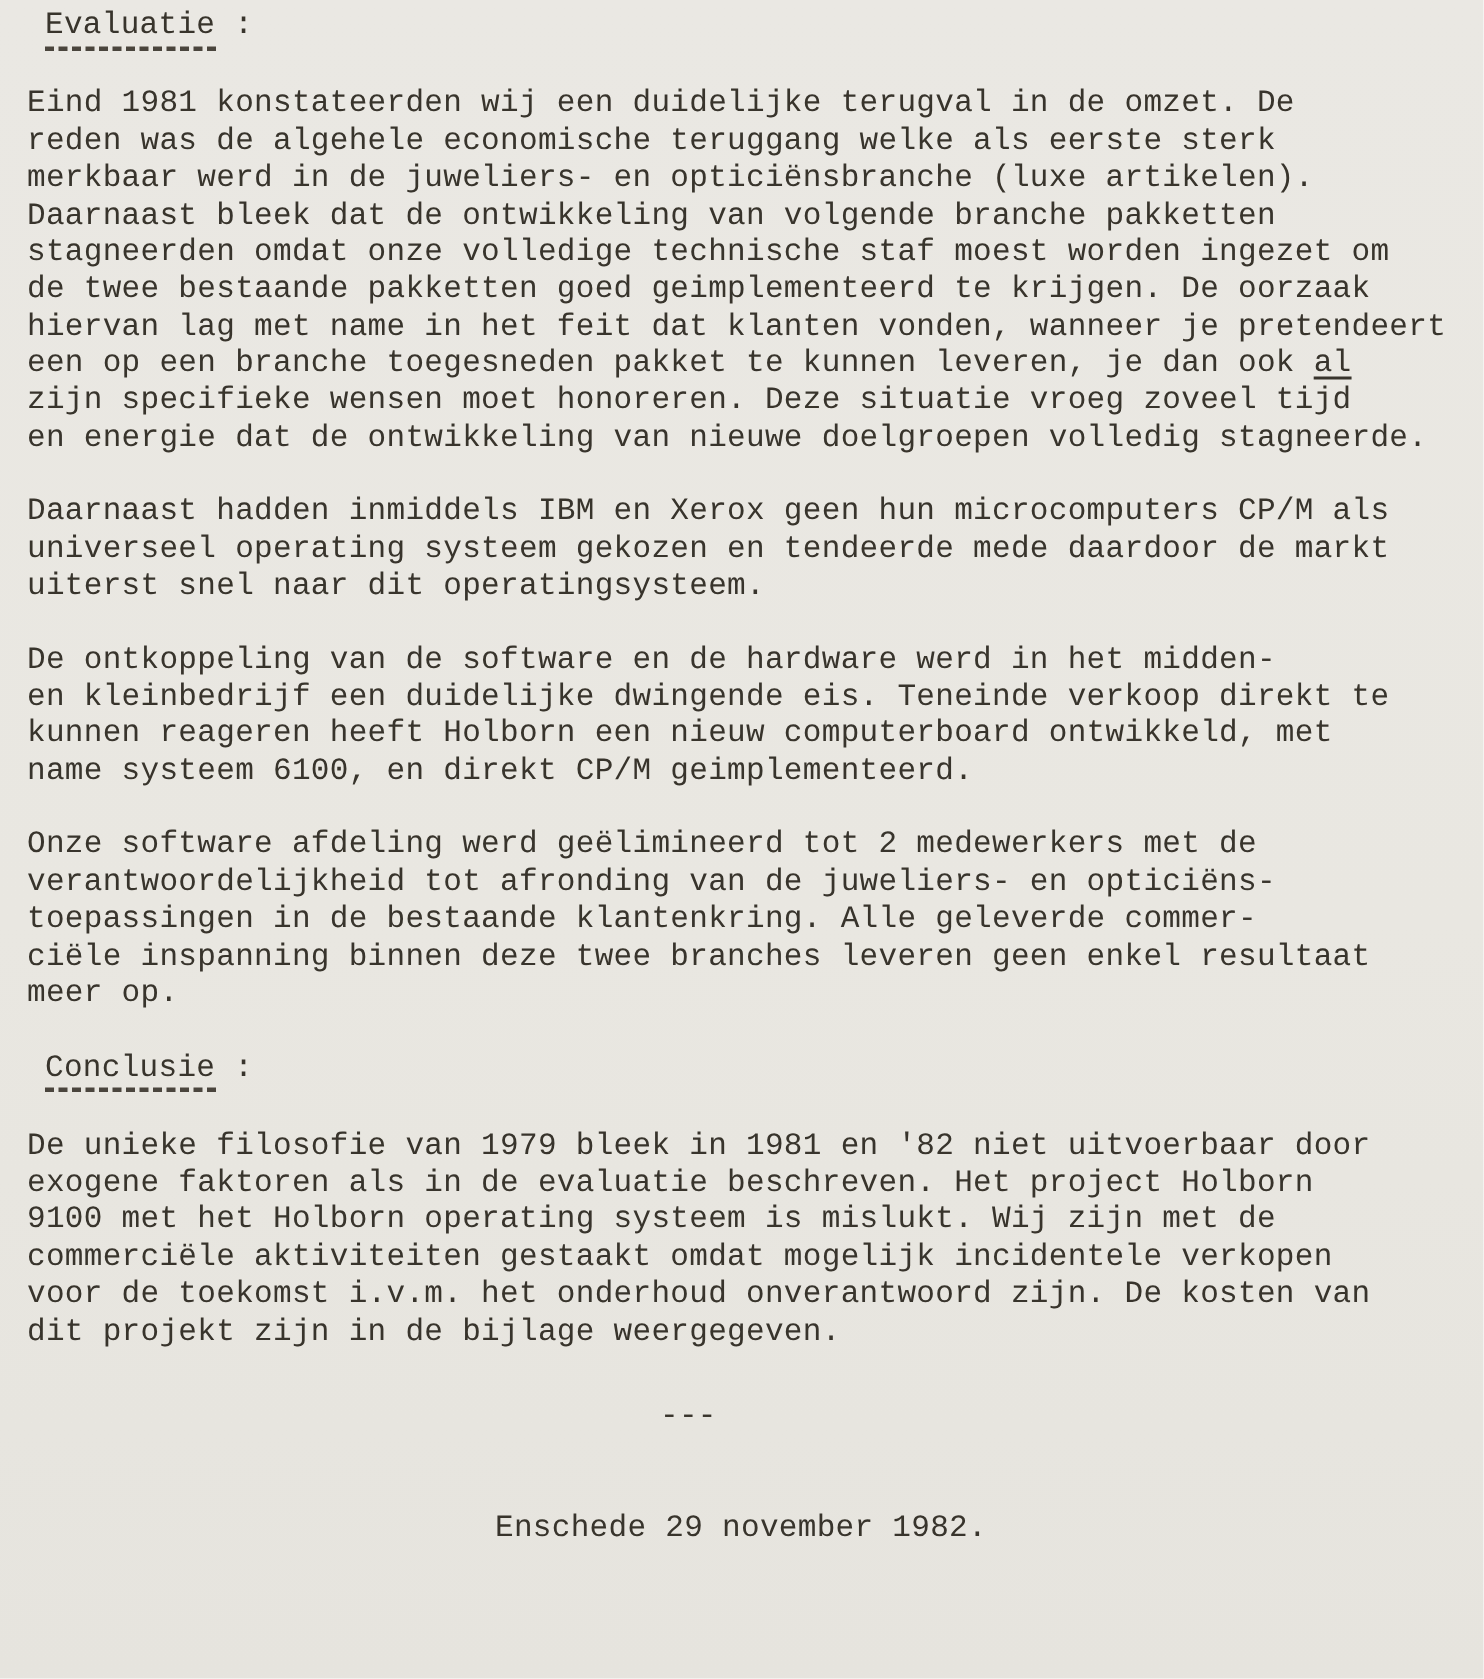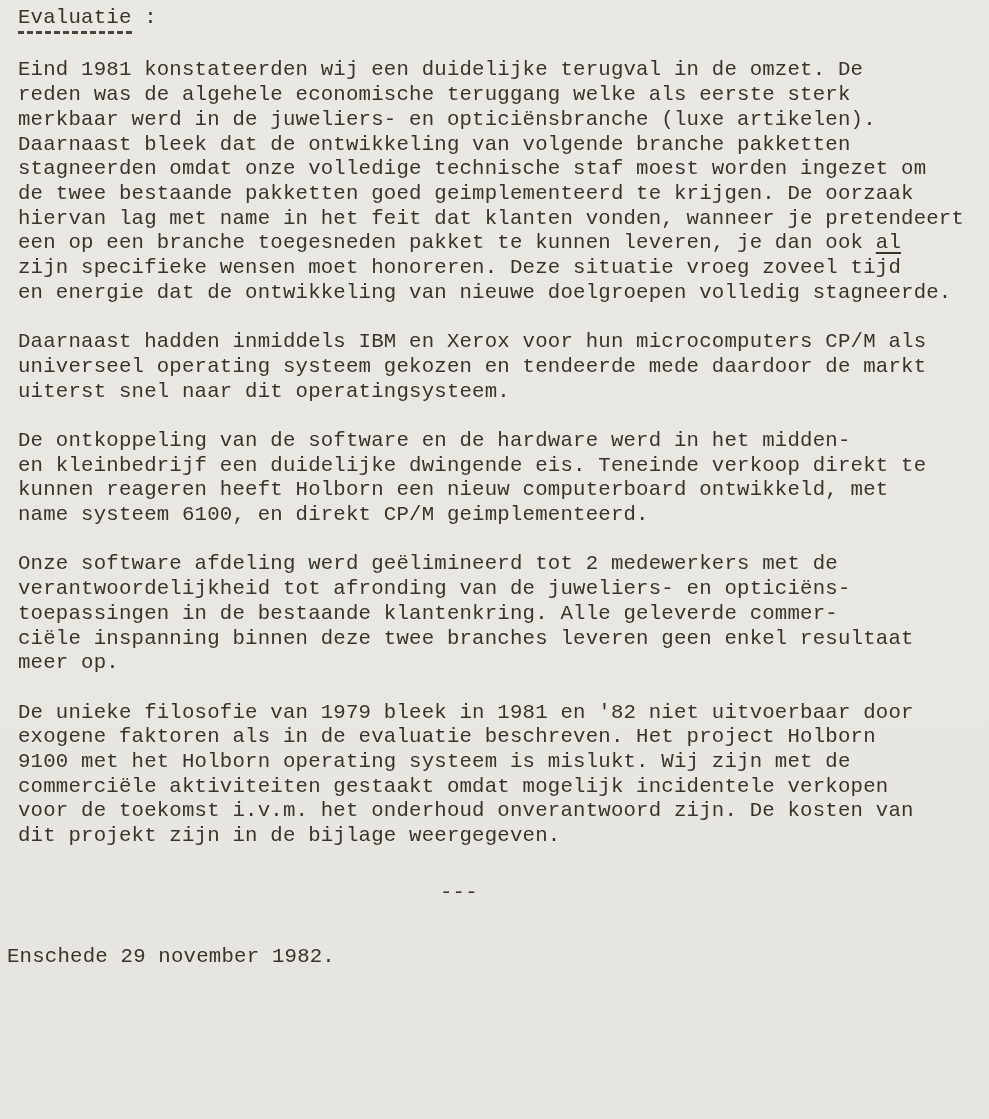--- a/index.html
+++ b/index.html
@@ -26,71 +26,74 @@
     letter-spacing: 0.2px;
     white-space: pre;
   }
   .heading {
     margin: 0 0 24.7px 0;
   }
   .heading .hword {
     display: inline-block;
     border-bottom: 3px dashed #4a453d;
     padding-bottom: 0px;
+    margin-left: 12px;
   }
   .para {
     margin: 0 0 24.7px 0;
   }
   .uword {
     text-decoration: underline;
     text-decoration-thickness: 2px;
     text-underline-offset: 4px;
     font-family: Liberation Mono, monospace;
   }
   .separator {
     margin: 32px 0 0 422px;
   }
   .signoff {
-    margin: 39px 0 0 -11px;
+    margin: 50px 0 0 -11px;
+    text-align: center;
   }
 </style>
 </head>
 <body>
 
 <div class="page">
 
   <div class="doc-text heading"><span class="hword">Evaluatie</span><span> :</span></div>
 
   <div class="doc-text para"><span>Eind 1981 konstateerden wij een duidelijke terugval in de omzet. De
 reden was de algehele economische teruggang welke als eerste sterk
 merkbaar werd in de juweliers- en opticiënsbranche (luxe artikelen).
 Daarnaast bleek dat de ontwikkeling van volgende branche pakketten
 stagneerden omdat onze volledige technische staf moest worden ingezet om
 de twee bestaande pakketten goed geimplementeerd te krijgen. De oorzaak
 hiervan lag met name in het feit dat klanten vonden, wanneer je pretendeert
 een op een branche toegesneden pakket te kunnen leveren, je dan ook </span><span class="uword">al</span><span>
 zijn specifieke wensen moet honoreren. Deze situatie vroeg zoveel tijd
 en energie dat de ontwikkeling van nieuwe doelgroepen volledig stagneerde.</span></div>
 
-  <div class="doc-text para"><span>Daarnaast hadden inmiddels IBM en Xerox voor hun microcomputers CP/M als
+  <div class="doc-text para"><span>Daarnaast hadden inmiddels IBM en Xerox geen hun microcomputers CP/M als
 universeel operating systeem gekozen en tendeerde mede daardoor de markt
 uiterst snel naar dit operatingsysteem.</span></div>
 
   <div class="doc-text para"><span>De ontkoppeling van de software en de hardware werd in het midden-
 en kleinbedrijf een duidelijke dwingende eis. Teneinde verkoop direkt te
 kunnen reageren heeft Holborn een nieuw computerboard ontwikkeld, met
 name systeem 6100, en direkt CP/M geimplementeerd.</span></div>
 
 
   <div class="doc-text para"><span>Onze software afdeling werd geëlimineerd tot 2 medewerkers met de
 verantwoordelijkheid tot afronding van de juweliers- en opticiëns-
 toepassingen in de bestaande klantenkring. Alle geleverde commer-
 ciële inspanning binnen deze twee branches leveren geen enkel resultaat
 meer op.</span></div>
 
+  <div class="doc-text heading"><span class="hword">Conclusie</span><span> :</span></div>
 
   <div class="doc-text para"><span>De unieke filosofie van 1979 bleek in 1981 en '82 niet uitvoerbaar door
 exogene faktoren als in de evaluatie beschreven. Het project Holborn
 9100 met het Holborn operating systeem is mislukt. Wij zijn met de
 commerciële aktiviteiten gestaakt omdat mogelijk incidentele verkopen
 voor de toekomst i.v.m. het onderhoud onverantwoord zijn. De kosten van
 dit projekt zijn in de bijlage weergegeven.</span></div>
 
   <div class="doc-text separator">---</div>
 

